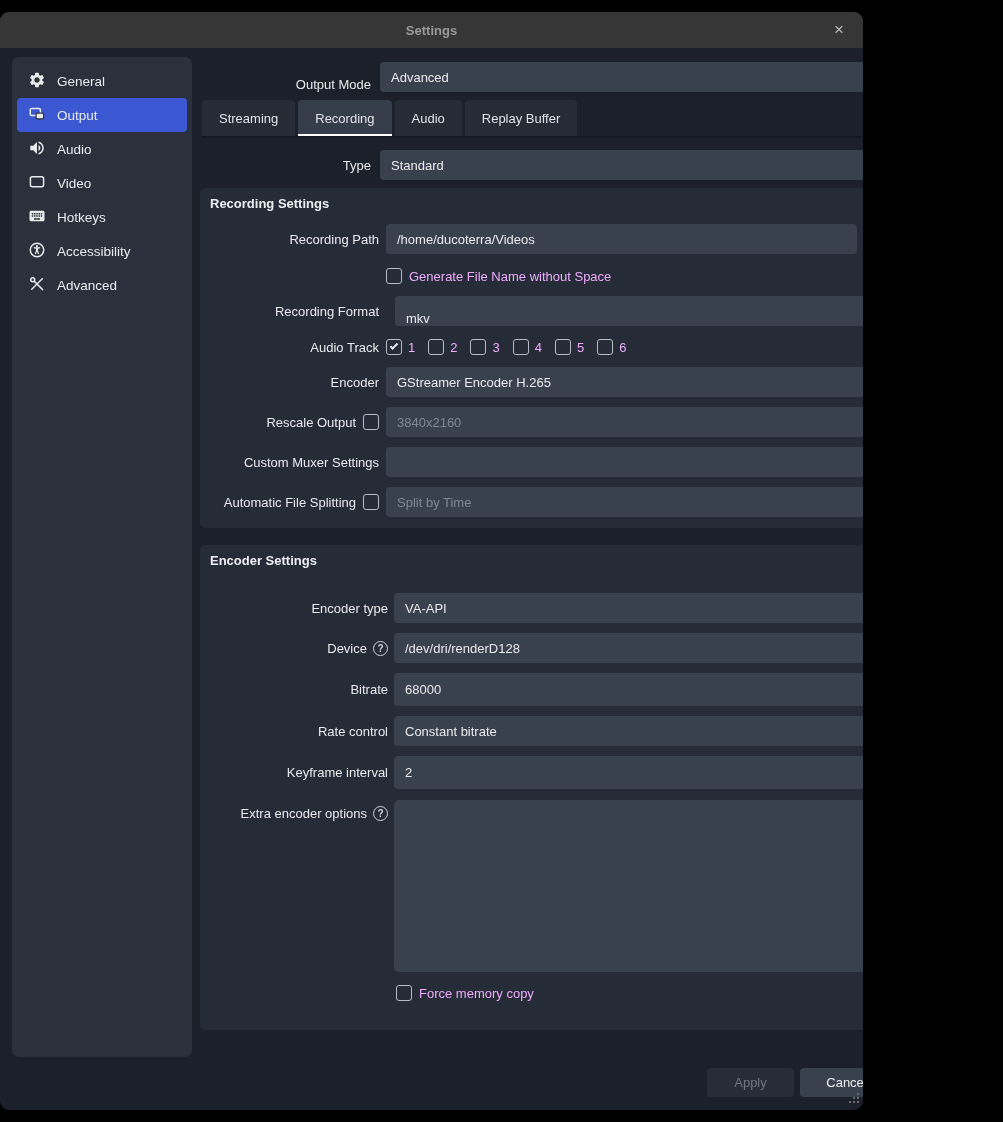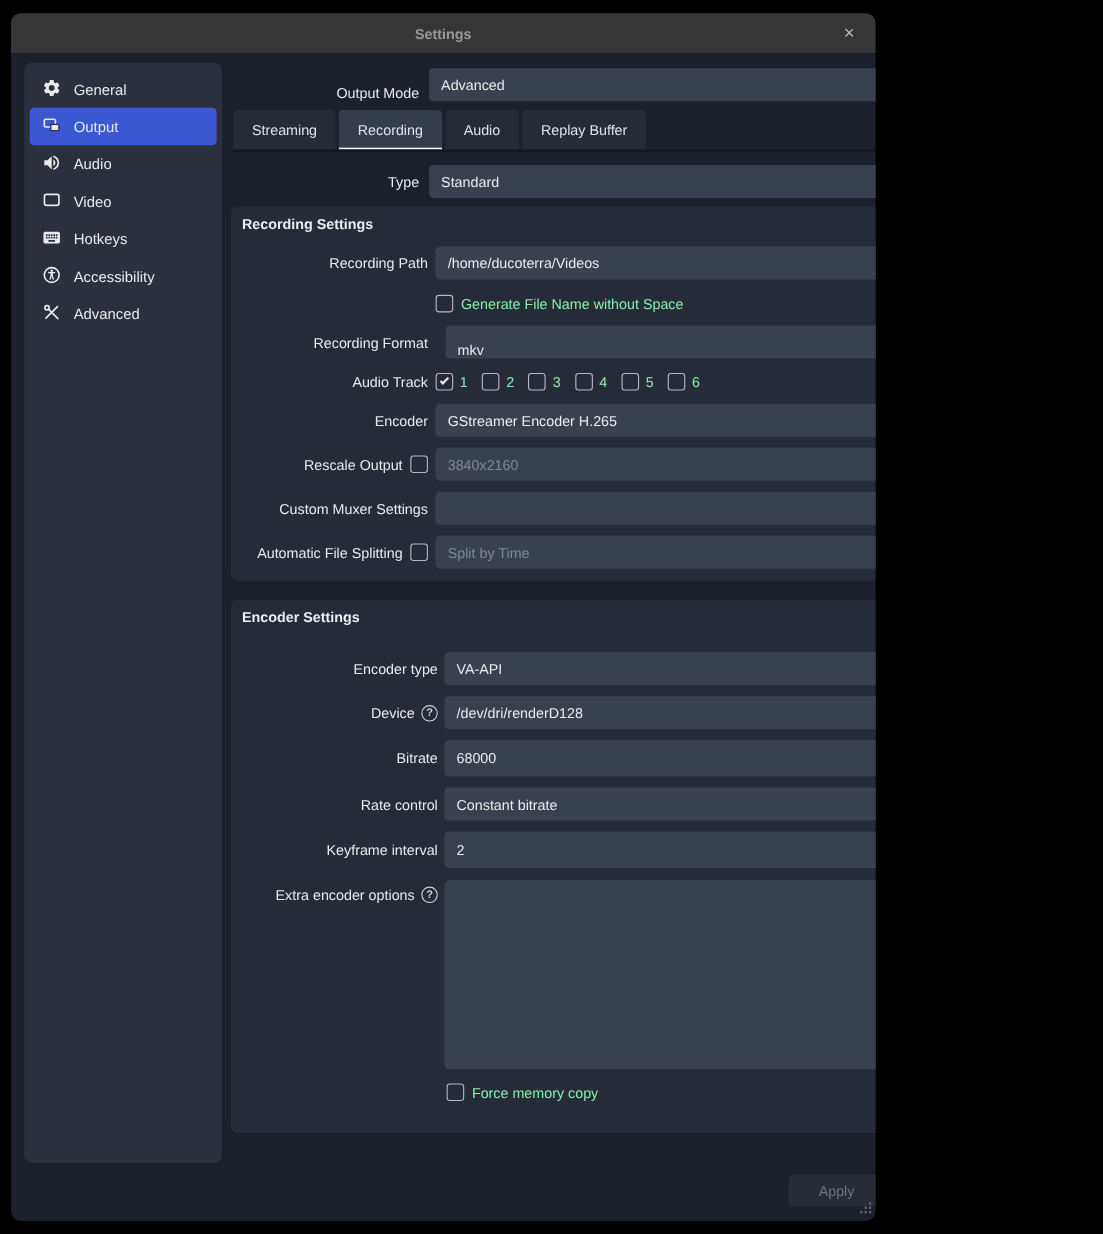--- a/index.html
+++ b/index.html
@@ -1,17 +1,17 @@
 <!DOCTYPE html>
 <html><head>
 <meta charset="utf-8">
 <style>
   * { margin:0; padding:0; box-sizing:border-box; }
   html,body { width:1003px; height:1122px; background:#000; font-family:"Liberation Sans", sans-serif; }
-  .window { position:absolute; left:10px; top:12px; width:786px; height:1098px;
+  .window { position:absolute; left:0; top:12px; width:863px; height:1098px;
             background:#1b202a; border-radius:9px; overflow:hidden;padding-left:14px; }
   .titlebar { position:absolute; left:0; top:0; right:0; height:36px; background:#363636;
               display:flex; align-items:center; justify-content:center; }
   .title { font-size:13px; font-weight:bold; color:#9a9a9a; }
   .close-btn { position:absolute; right:14px; top:8px; width:20px; height:20px; color:#b9b9b9;
                font-size:17px; line-height:20px; text-align:center; cursor:default; }
   
   .sidebar { position:absolute; left:12px; top:45px; width:180px; height:1000px;
              background:#2b303c; border-radius:7px; padding-top:7px; }
   .side-item { height:34px; margin:0 5px; border-radius:4px; display:flex; align-items:center;
@@ -48,21 +48,21 @@
   .tab-divider { position:absolute; left:202px; top:124px; width:758px; height:2px; background:#141821; }
   
   .groupbox { position:absolute; left:200px; width:751px; background:#252b37; border-radius:6px; }
   .gb-title { position:absolute; left:10px; top:8px; font-size:13px; font-weight:bold; color:#eceef1; }
   
   .checkbox { width:16px; height:16px; border:1.5px solid #b6bbc4; border-radius:3px; flex:none;
               display:flex; align-items:center; justify-content:center; }
   .checkbox .mark { display:none; width:8px; height:4px; border-left:2px solid #e9eaec;
               border-bottom:2px solid #e9eaec; transform:rotate(-45deg) translate(1px,-1px); }
   .checkbox.checked .mark { display:block; }
-  .cb-label { color:#86efac; font-size:13px; }
+  .cb-label { color:#f0abfc; font-size:13px; }
   .cb-row { display:flex; align-items:center; gap:7px; }
   
   .help { width:15px; height:15px; border:1.4px solid #cfd3da; border-radius:50%; color:#cfd3da;
           font-size:10px; font-weight:bold; display:flex; align-items:center; justify-content:center; flex:none; }
   
   .btn { position:absolute; top:1056px; height:29px; border-radius:4px; background:#3a414e;
          color:#eceef0; font-size:13px; display:flex; align-items:center; justify-content:center; }
   .btn.disabled { background:#272c37; color:#6f7684; }
   
   .grip { position:absolute; right:3px; bottom:5px; width:12px; height:12px; }

